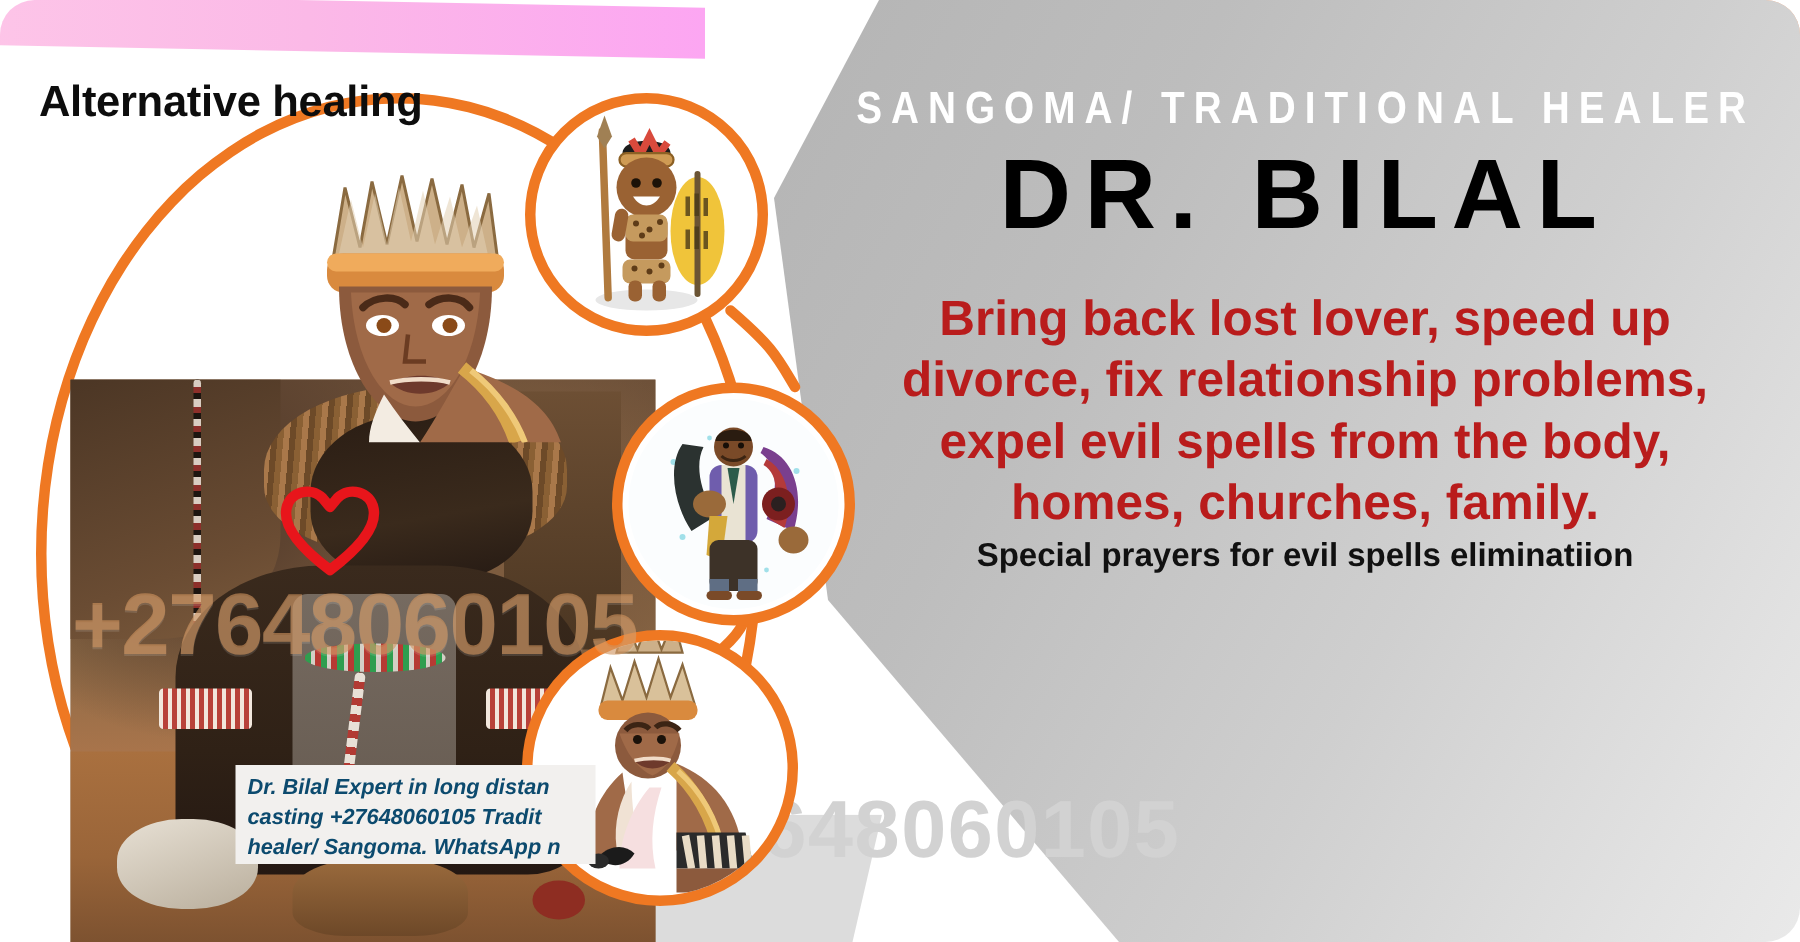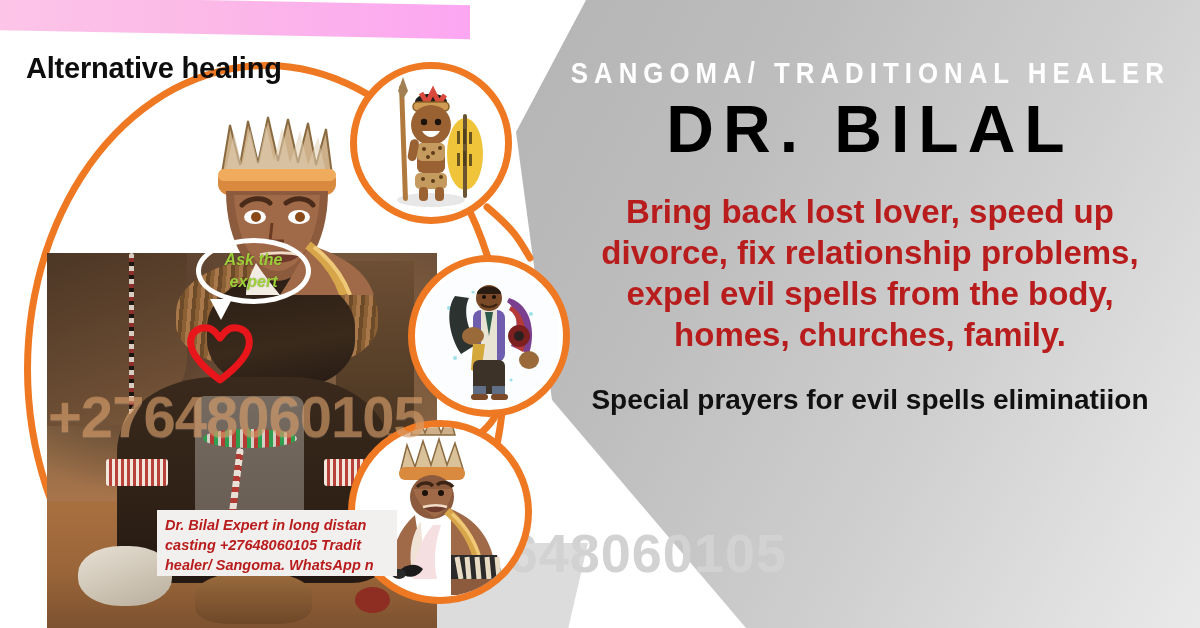--- a/index.html
+++ b/index.html
@@ -2,21 +2,21 @@
 <html><head>
 <meta charset="utf-8">
 <style>
   html,body{margin:0;padding:0;}
   body{
     width:1200px;height:628px;overflow:hidden;
     background:#ffffff;
     font-family:"Liberation Sans", sans-serif;
     position:relative;
   }
-  .stage{position:absolute;inset:0;width:1200px;height:628px;overflow:hidden;background:#fff;}
+  .stage{position:absolute;inset:0;width:1200px;height:628px;overflow:hidden;background:#fff;border-radius:23px;}
 
   
   .band-pink{
     position:absolute;left:-10px;top:-4px;width:480px;height:34px;
     background:linear-gradient(90deg,#fdc5e8 0%,#fbb9e7 45%,#fca6f2 100%);
     transform:skewY(1.1deg);transform-origin:left top;
   }
   .band-orange{
     position:absolute;left:893px;top:-6px;width:330px;height:36px;
     background:linear-gradient(90deg,#fc8f77 0%,#ffa682 55%,#ffb184 100%);
@@ -64,25 +64,24 @@
   }
   .red-copy{
     margin-top:30px;
     width:600px;
     color:#b91c1c;
     font-weight:700;
     font-size:33px;
     line-height:1.24;
   }
   .black-copy{
-    margin-top:26px;
     width:580px;
     color:#111111;
     font-weight:700;
-    font-size:28px;
+    font-size:22px;
     line-height:1.3;
   }
   .ghost-phone{
     position:absolute;left:50%;transform:translateX(-50%);
     top:522px;
     color:#d2d2d2;
     font-weight:700;
     font-size:54px;
     letter-spacing:1px;
     white-space:nowrap;
@@ -213,21 +212,21 @@
   .watermark-photo{
     position:absolute;left:48px;top:383px;width:390px;z-index:7;
     color:rgba(208,148,96,.62);
     font-weight:700;font-size:58px;letter-spacing:-1px;white-space:nowrap;
     text-shadow:0 1px 0 rgba(255,255,255,.12);
   }
   .caption-box{
     position:absolute;left:157px;top:510px;width:240px;height:66px;z-index:8;
     background:#f2f0ee;
     padding:5px 8px 0 8px;box-sizing:border-box;
-    color:#b91c1c;font-style:italic;font-weight:700;font-size:14.5px;line-height:1.38;
+    color:#0c4a6e;font-style:italic;font-weight:700;font-size:14.5px;line-height:1.38;
     overflow:hidden;
   }
 
   
   .warrior{position:absolute;left:160px;top:95px;width:230px;height:200px;z-index:6;}
   .warrior svg{width:100%;height:100%;}
 
   
   .circ{
     position:absolute;border:7px solid #ef7822;border-radius:50%;
@@ -297,28 +296,20 @@
         <path d="M100 160 C 112 154, 130 154, 140 160 C 130 170, 110 170, 100 160 Z" fill="#6e3a2c"></path>
         <path d="M100 160 C 112 157, 130 157, 140 160" stroke="#f1dcc8" stroke-width="3" fill="none"></path>
         <path d="M150 150 C 186 162, 206 176, 214 200 L 120 200 C 132 182, 140 166, 150 150 Z" fill="#a06a48"></path>
         <path d="M148 150 C 166 164, 178 182, 184 200" stroke="#d8a64a" stroke-width="9" fill="none"></path>
         <path d="M154 152 C 172 166, 184 184, 190 200" stroke="#efc978" stroke-width="4" fill="none"></path>
         <path d="M96 168 C 90 180, 86 190, 86 200 L 120 200 C 112 190, 104 180, 96 168 Z" fill="#f3ece2"></path>
       </g>
     </svg>
   </div>
 
-  <div class="bubble">
-    <div class="tail"></div>
-    <div class="bub"></div>
-    <div class="txt">
-      <span>Ask the</span>
-      <span>expert</span>
-    </div>
-  </div>
 
   <div class="heart">
     <svg viewBox="0 0 68 62">
       <path d="M34 58 C 10 40, 3 27, 5 17 C 7 6, 21 2, 29 10 L34 16 L39 10 C 47 2, 61 6, 63 17 C 65 27, 58 40, 34 58 Z" fill="none" stroke="#e8151b" stroke-width="7" stroke-linejoin="round"></path>
     </svg>
   </div>
 
   <div class="watermark-photo">+27648060105</div>
 
   <div class="caption-box">Dr. Bilal Expert in long distan casting +27648060105 Tradit healer/ Sangoma. WhatsApp n</div>

